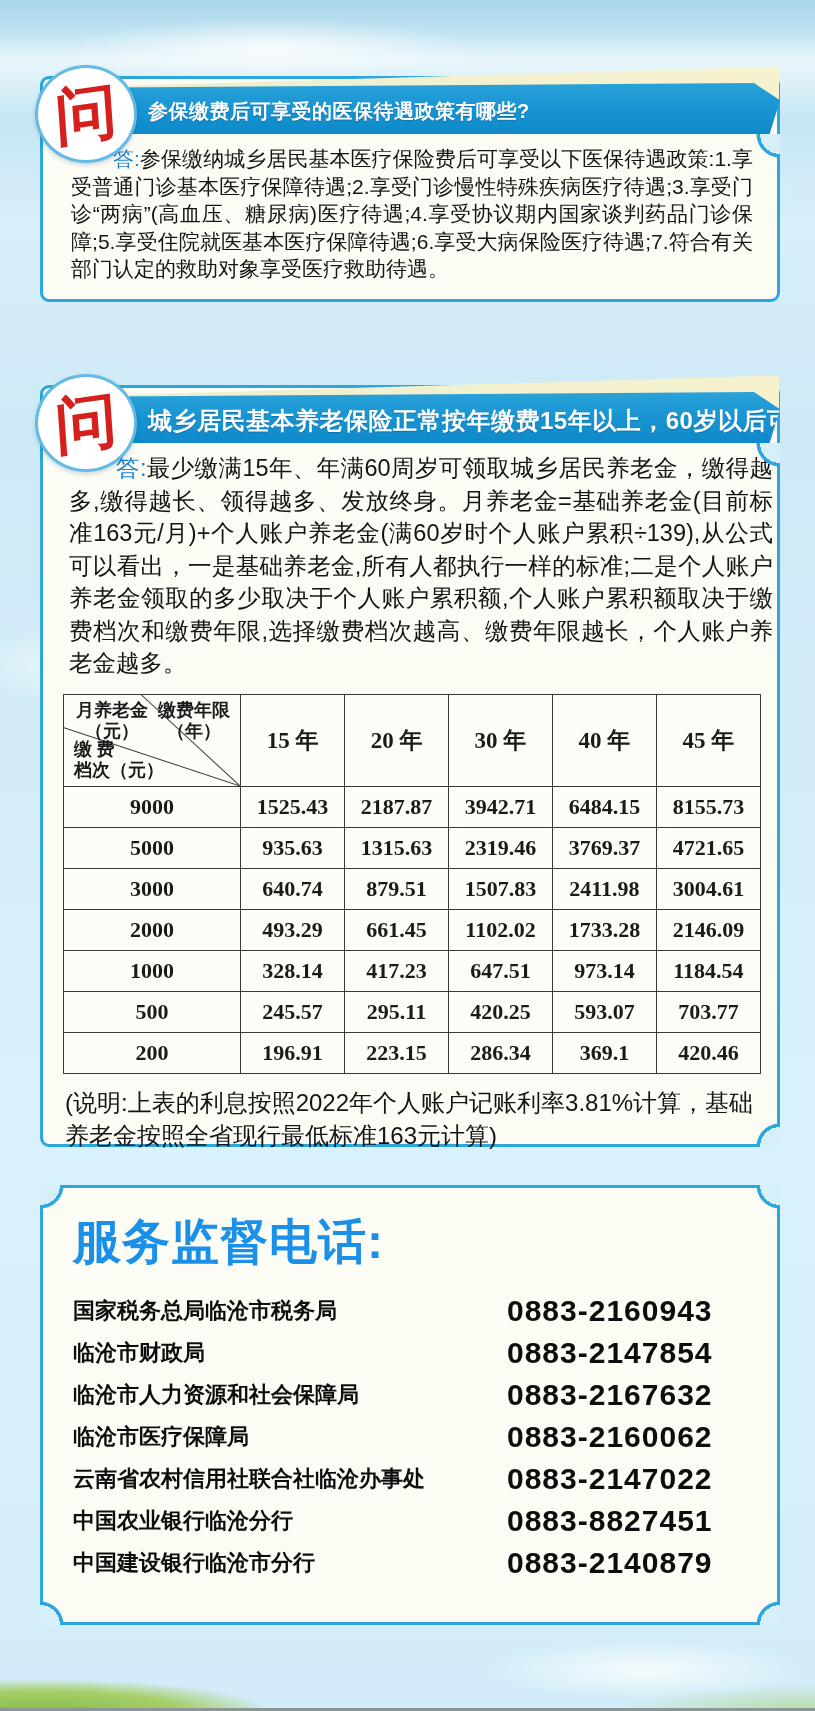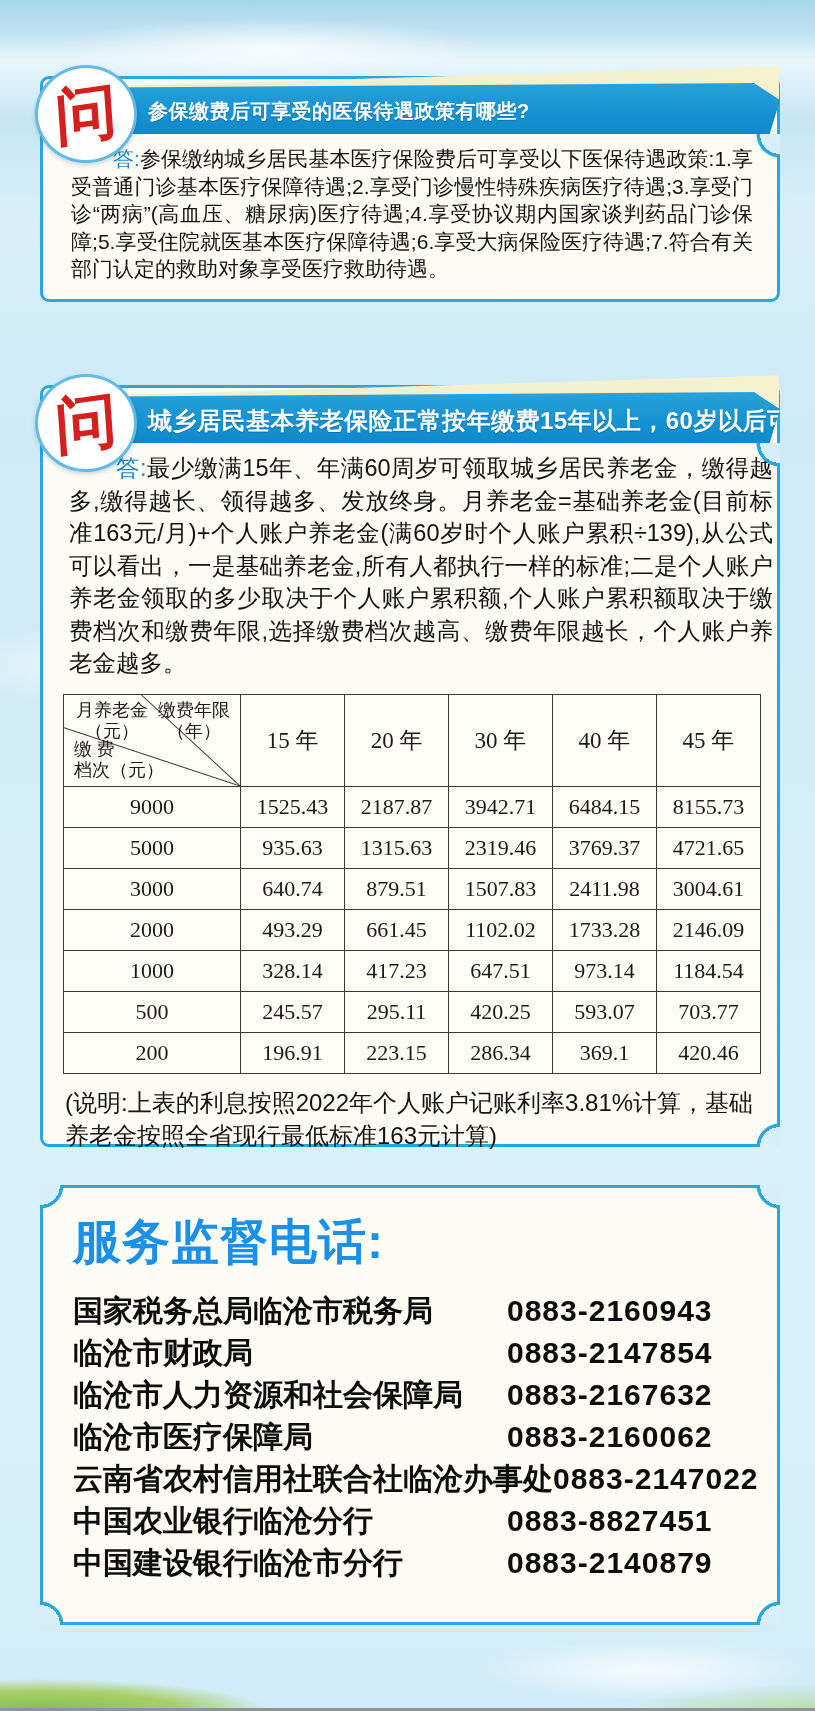--- a/index.html
+++ b/index.html
@@ -68,40 +68,40 @@
   .answer { color:#141414; text-align:justify; text-indent:2em; }
   .card-qa1 .answer { margin:66px 24px 0 28px; font-size:21px; line-height:27.5px; }
   .card-qa2 .answer { margin:64px 4px 0 26px; font-size:23.5px; line-height:32.5px; }
   .ans-label { color:#1a82d2; }
 
   
   .ptable { margin:14px 20px 0 20px; width:698px; border-collapse:collapse;
     font-family:"Liberation Serif",serif; color:#1a1a1a; }
   .ptable td { border:1.6px solid #3a3a3a; text-align:center; vertical-align:middle;
     background:#fdfcf6; }
-  .ptable td.colhead { font-weight:normal; font-size:23px; height:92px; }
-  .ptable td.rowlabel, .ptable td.val { font-weight:normal; font-size:22px; height:41px;margin-top:20px; }
+  .ptable td.colhead { font-weight:bold; font-size:23px; height:92px; }
+  .ptable td.rowlabel, .ptable td.val { font-weight:bold; font-size:22px; height:41px;margin-top:20px; }
   .ptable col.c0 { width:25.4%; }
   .ptable col.cN { width:14.92%; }
   td.diag { position:relative; padding:0; }
   td.diag svg { position:absolute; inset:0; width:100%; height:100%; }
   .diag-lbl { position:absolute; font-size:18px; line-height:21px; white-space:pre-line; }
   .diag-lbl.tl { top:5px; left:12px; text-align:center; }
   .diag-lbl.tr { top:5px; right:10px; text-align:center; }
   .diag-lbl.bl { bottom:5px; left:10px; text-align:left; }
 
   .note { margin:12px 20px 0 22px; font-size:24px; line-height:33px; color:#141414; }
 
   
   .phones-inner { padding:22px 32px 0 30px; }
   .phones-title { color:#1a90e8; font-size:48px; font-weight:900; letter-spacing:1px;
     margin:0 0 16px 0; text-shadow:0 1px 0 rgba(255,255,255,.8); }
   .phone-row { display:flex; align-items:center; justify-content:space-between;
     height:42px; }
-  .phone-name { font-size:30px; font-weight:800; color:#0d0d0d; white-space:nowrap; }
+  .phone-name { font-size:22px; font-weight:800; color:#0d0d0d; white-space:nowrap; }
   .phone-num { font-size:30px; font-weight:800; color:#0d0d0d; width:238px;
     letter-spacing:1px; white-space:nowrap; }
 </style>
 </head>
 <body>
 
 <div class="page">
   <div class="cloud c1"></div>
   <div class="cloud c2"></div>
   <div class="cloud c3"></div>

